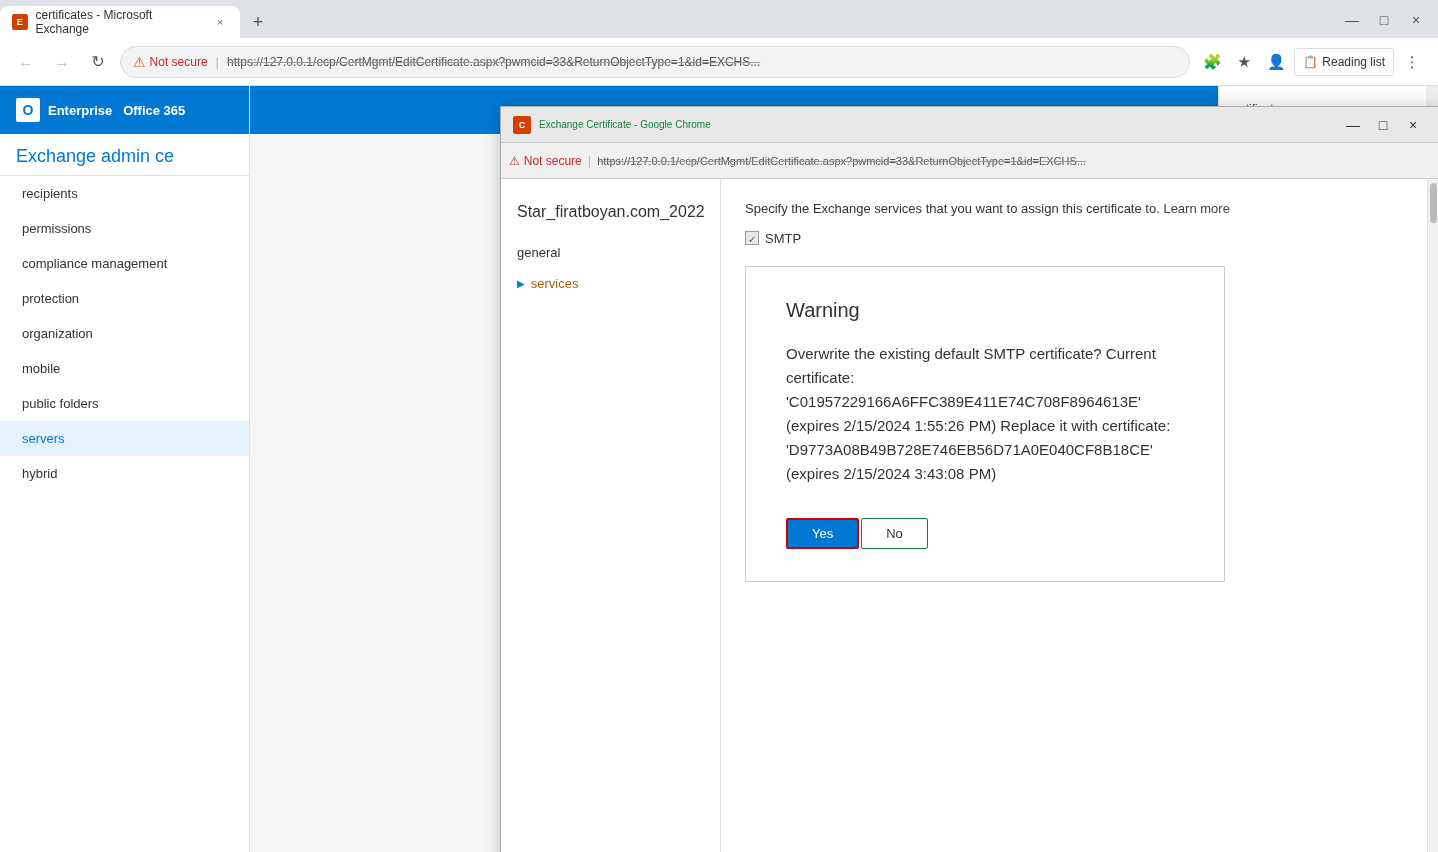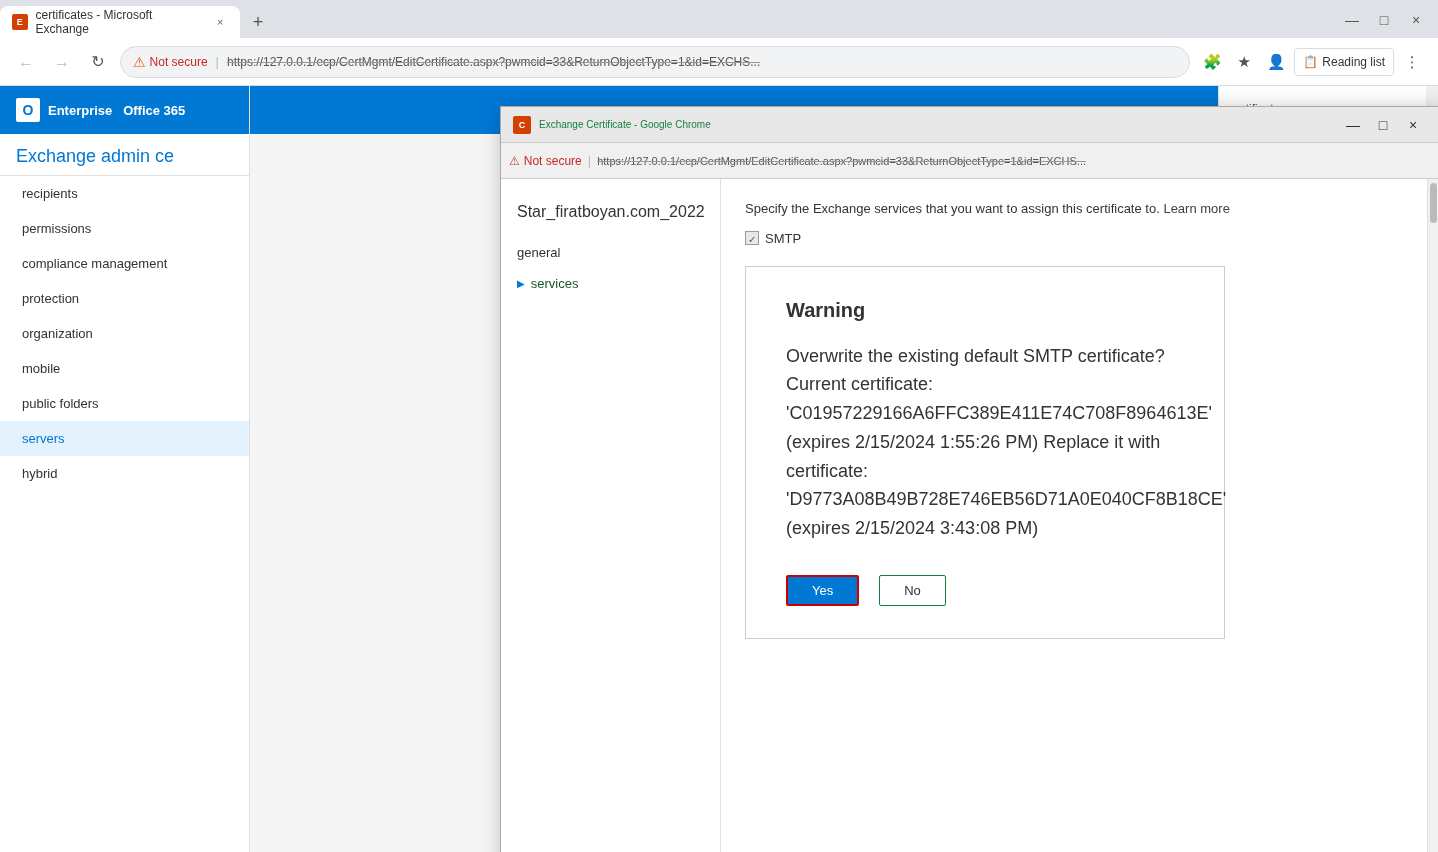--- a/index.html
+++ b/index.html
@@ -359,21 +359,21 @@
       color: #333;
       padding: 8px 16px 16px;
     }
     .cert-nav-item {
       padding: 8px 16px;
       font-size: 13px;
       color: #333;
       cursor: pointer;
     }
     .cert-nav-item.active {
-      color: #14532d;
+      color: #a16207;
       font-weight: 500;
       display: flex; align-items: center; gap: 6px;
     }
     .cert-nav-item.active::before {
       content: '▶';
       font-size: 10px;
       color: #0078d4;
     }
 
     
@@ -418,33 +418,33 @@
     
     .warning-dialog {
       border: 1px solid #ccc;
       background: #fff;
       padding: 32px 40px;
       margin: 0;
       width: 480px;
     }
     .warning-title {
       font-size: 20px;
-      font-weight: 700;
+      font-weight: 400;
       color: #333;
       margin-bottom: 20px;
     }
     .warning-text {
-      font-size: 18px;
+      font-size: 15px;
       color: #333;
       line-height: 1.6;
       margin-bottom: 32px;
     }
     .warning-buttons {
       display: flex;
-      gap: 20px;
+      gap: 2px;
     }
     .btn-yes {
       padding: 6px 24px;
       background: #0078d4;
       color: #fff;
       border: 2px solid #c00;
       border-radius: 2px;
       cursor: pointer;
       font-size: 13px;
     }

